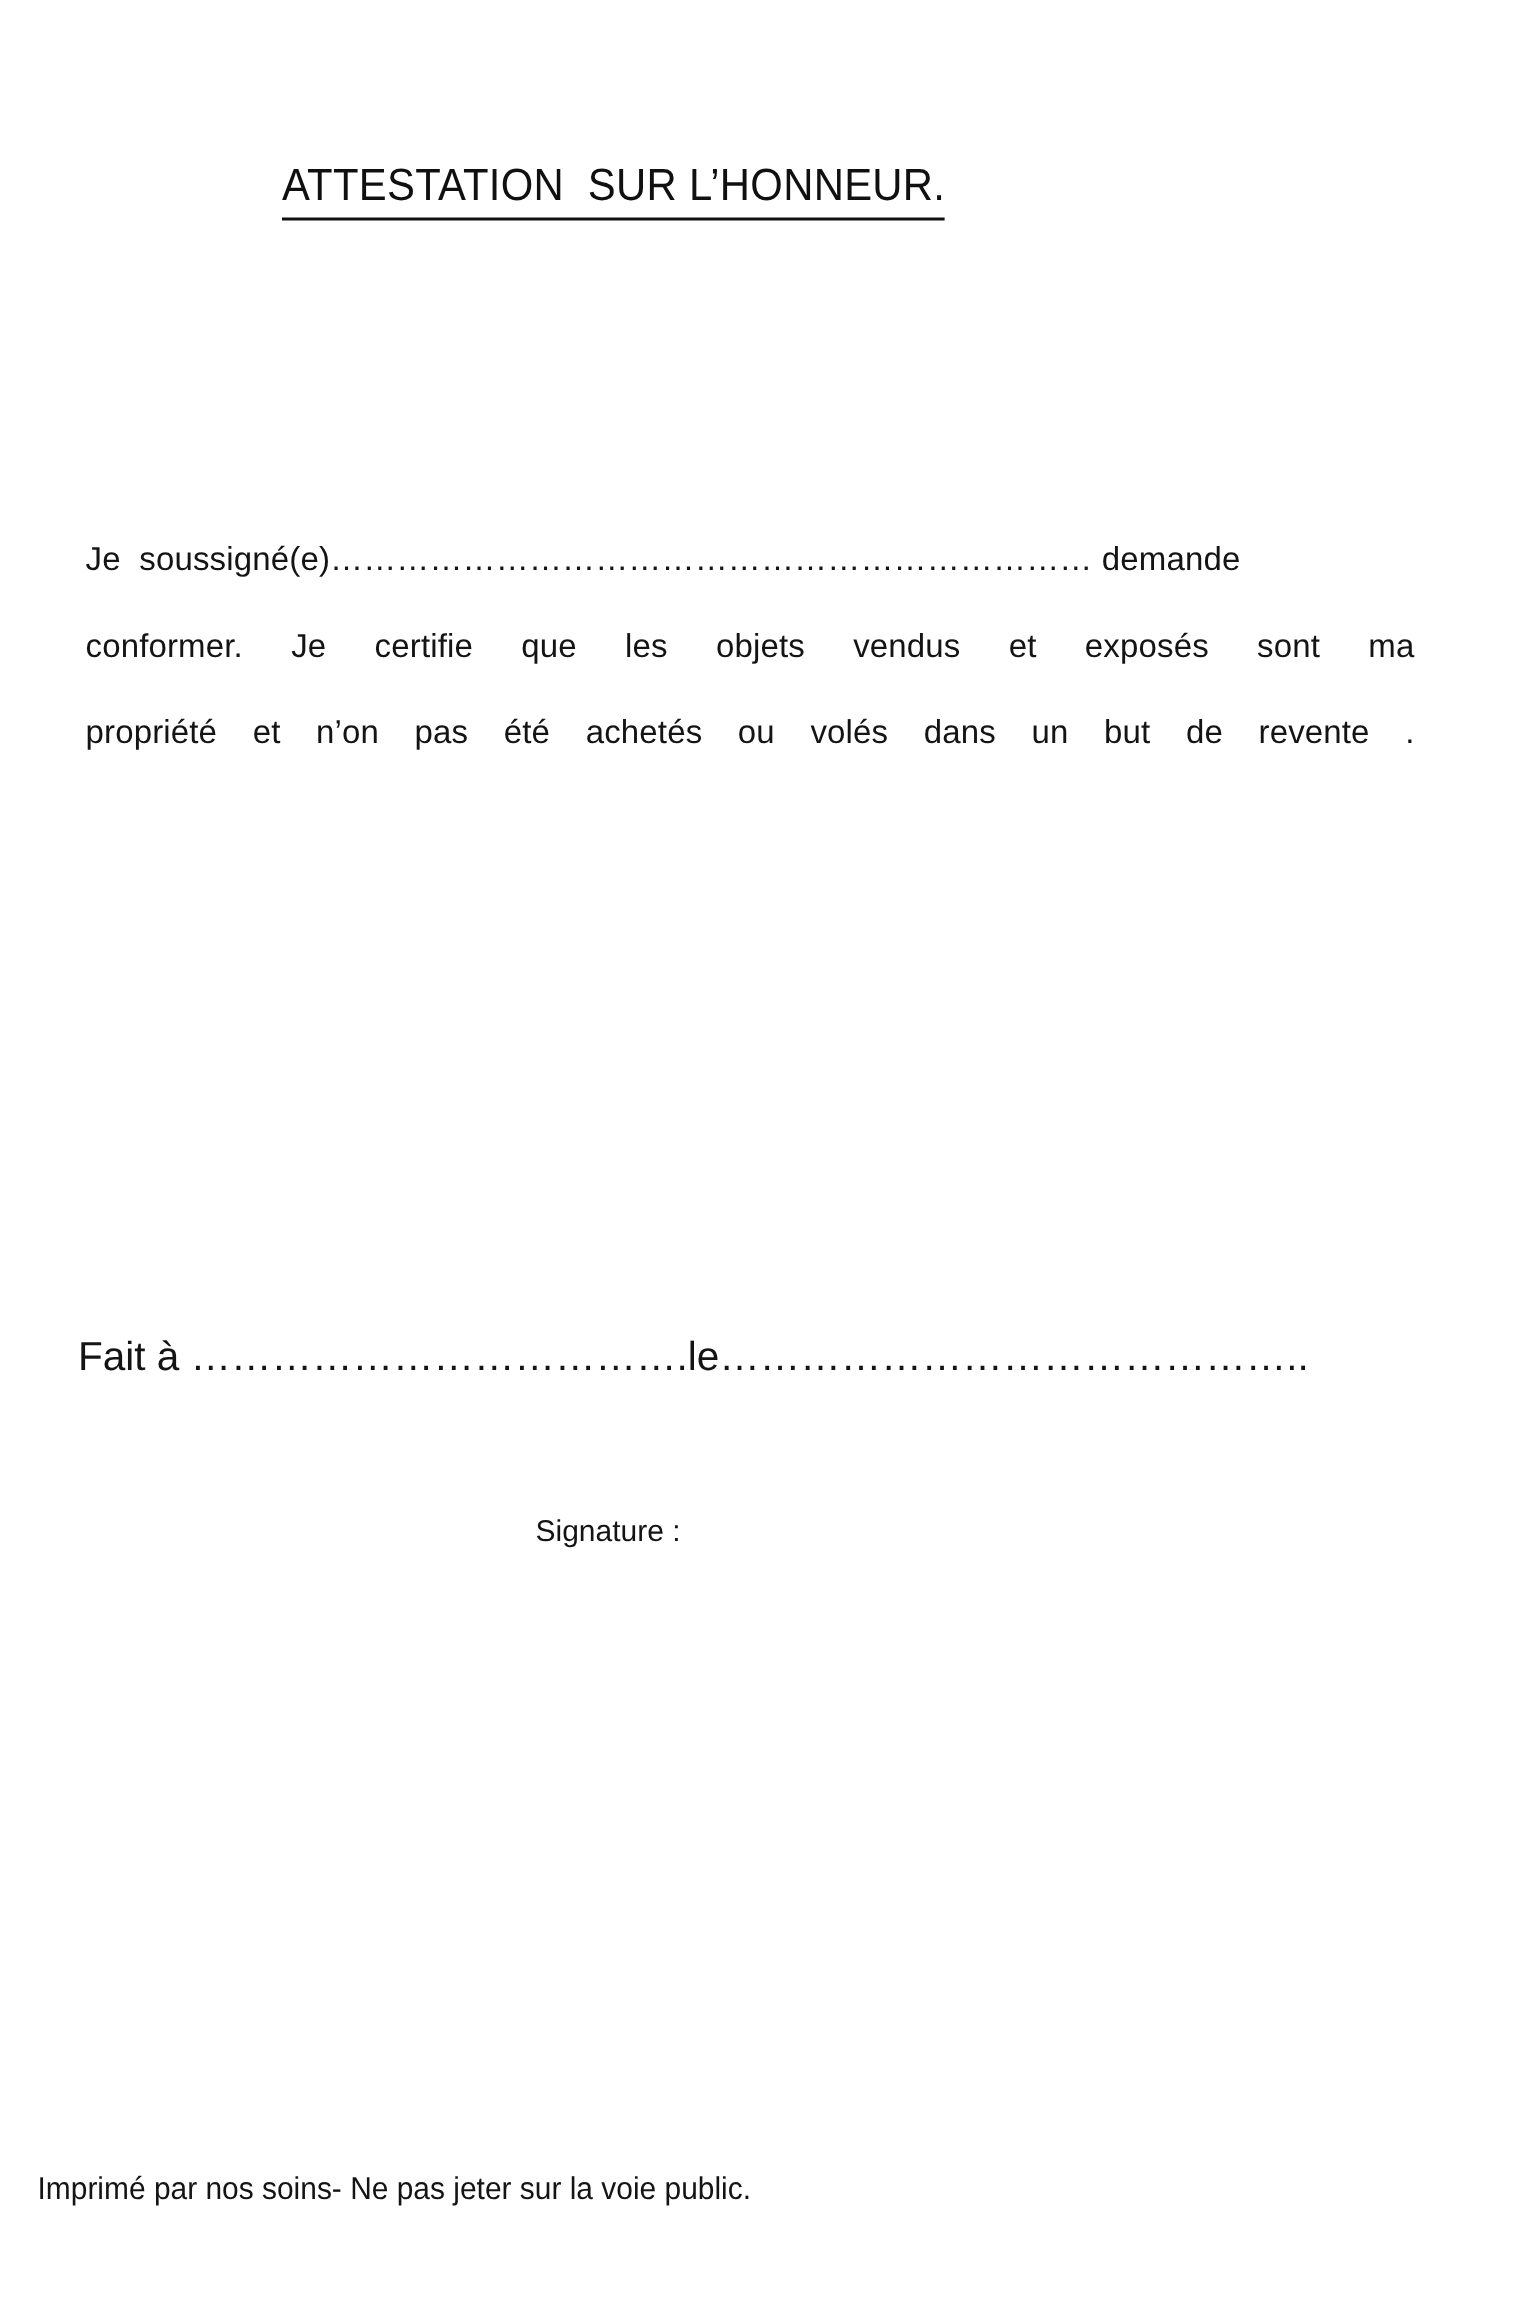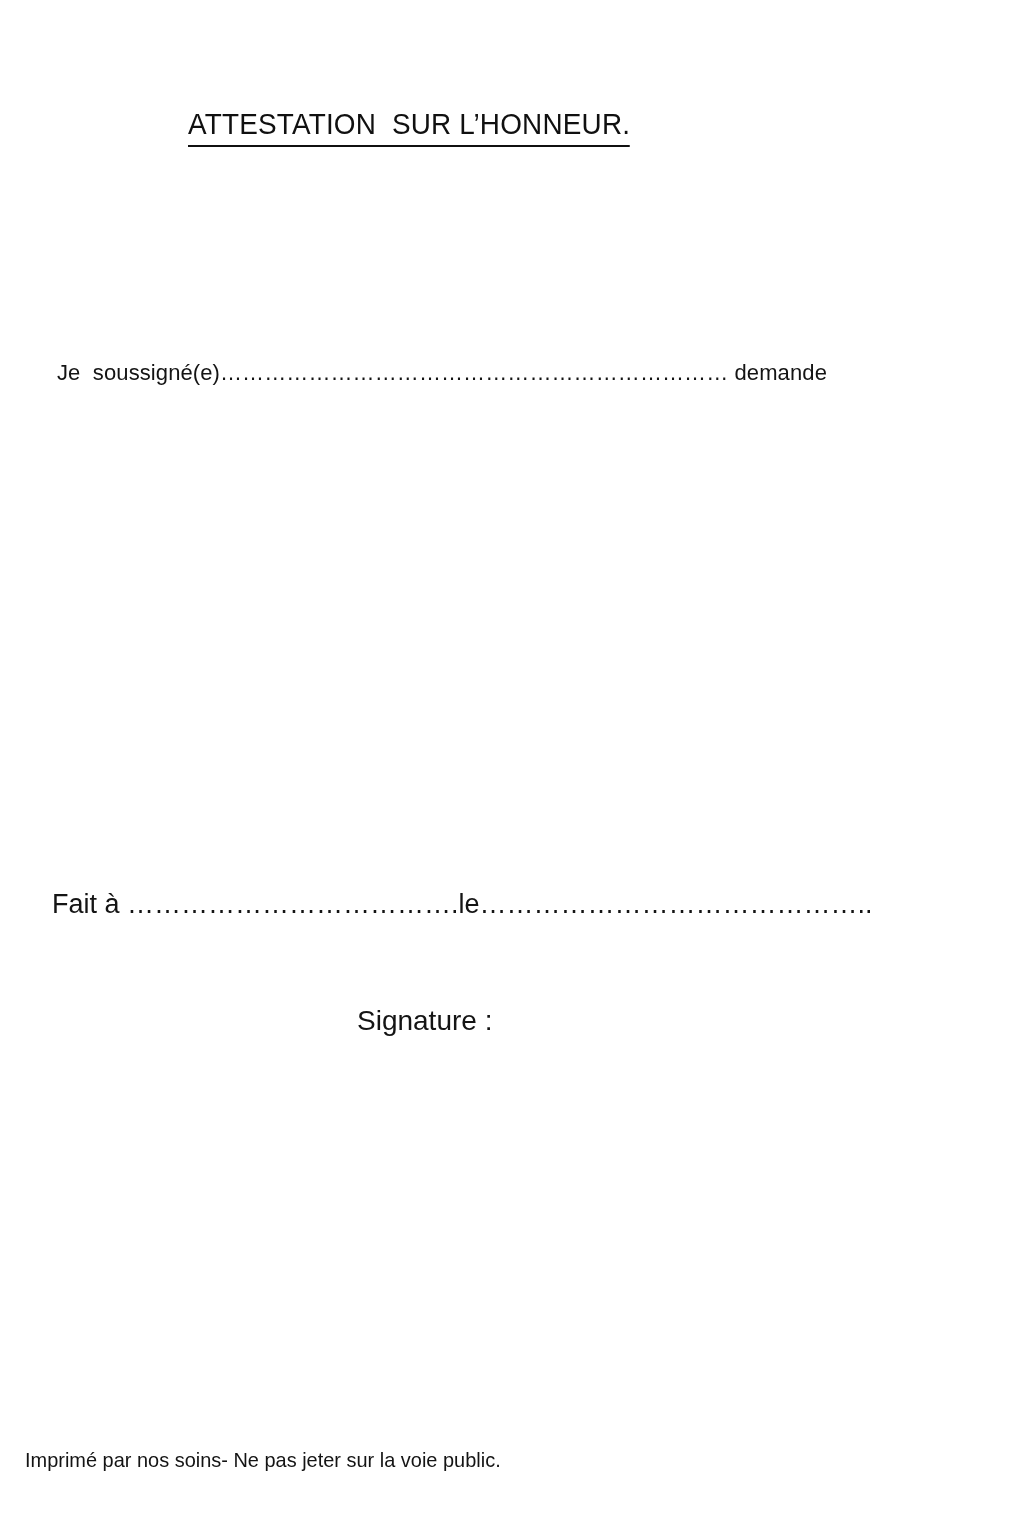--- a/index.html
+++ b/index.html
@@ -69,21 +69,21 @@
     line-height: 34px;
     white-space: pre;
     color: #141414;
   }
 
   
   .signature-line {
     position: absolute;
     left: 357px;
     top: 1005px;
-    font-size: 28px;
+    font-size: 20px;
     line-height: 32px;
     white-space: pre;
     color: #141414;
   }
 
   
   .footer-note {
     position: absolute;
     left: 25px;
     top: 1445px;
@@ -97,20 +97,22 @@
 </style>
 </head>
 <body>
 
 <div class="page">
 
   <div class="doc-title">ATTESTATION  SUR L’HONNEUR.</div>
 
   <div class="body-block">
     <div class="body-line">Je  soussigné(e)…………………………………………………………… demande</div>
+    <div class="body-line justify">conformer. Je certifie que les objets vendus  et exposés sont ma</div>
+    <div class="body-line justify">propriété et n’on pas été achetés ou volés dans un but de revente .</div>
   </div>
 
   <div class="fait-line">Fait à ……………………………….le……………………………………..</div>
 
   <div class="signature-line">Signature :</div>
 
   <div class="footer-note">Imprimé par nos soins- Ne pas jeter sur la voie public.</div>
 
 </div>
 

